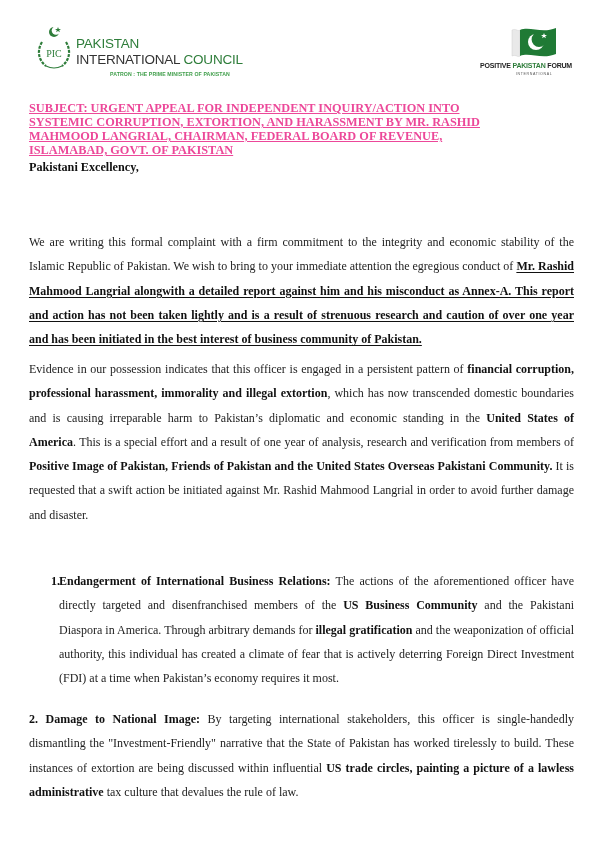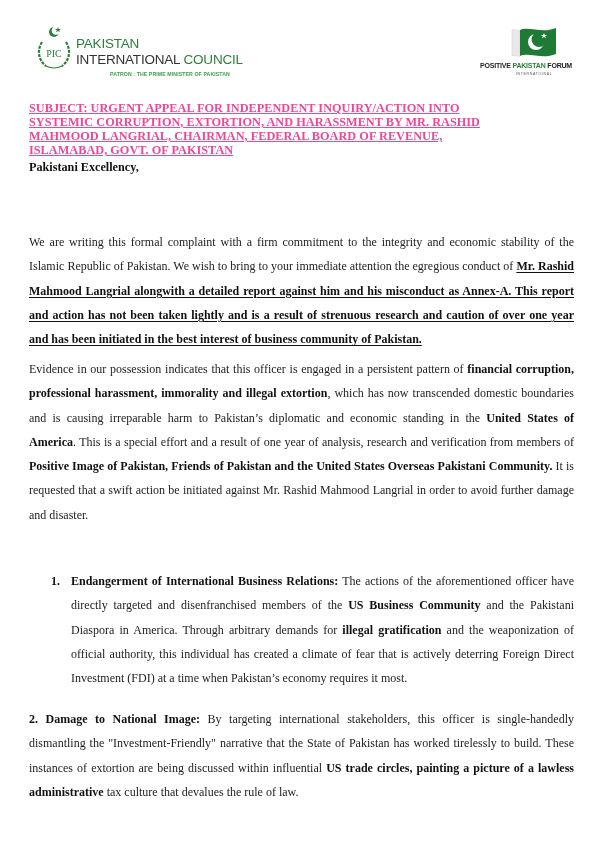--- a/index.html
+++ b/index.html
@@ -25,21 +25,21 @@
     .greeting { position: absolute; left: 29px; top: 160px; font-size: 12.2px; font-weight: bold; color: #111; }
 
     .para { position: absolute; left: 29px; width: 545px; font-size: 12px; line-height: 24.3px; text-align: justify; color: #222; }
     .para b { color: #111; }
     .para .ul { font-weight: bold; text-decoration: underline; text-decoration-thickness: 1px; text-underline-offset: 2px; color: #111; }
     .p1 { top: 230px; }
     .p2 { top: 357px; }
 
     .item1 { position: absolute; left: 51px; top: 569px; width: 523px; font-size: 12px; line-height: 24.3px; text-align: justify; color: #222; }
     .item1 .num { position: absolute; left: 0; top: 0; font-weight: bold; color: #111; }
-    .item1 .txt { margin-left: 20px; display: block; }
+    .item1 .txt { margin-left: 8px; display: block; }
 
     .item2 { position: absolute; left: 29px; top: 707px; width: 545px; font-size: 12px; line-height: 24.3px; text-align: justify; color: #222; }
     .item2 b, .item1 b { color: #111; }
   </style>
 </head>
 <body>
 
 <div class="page">
 
   <div class="pic-logo">

